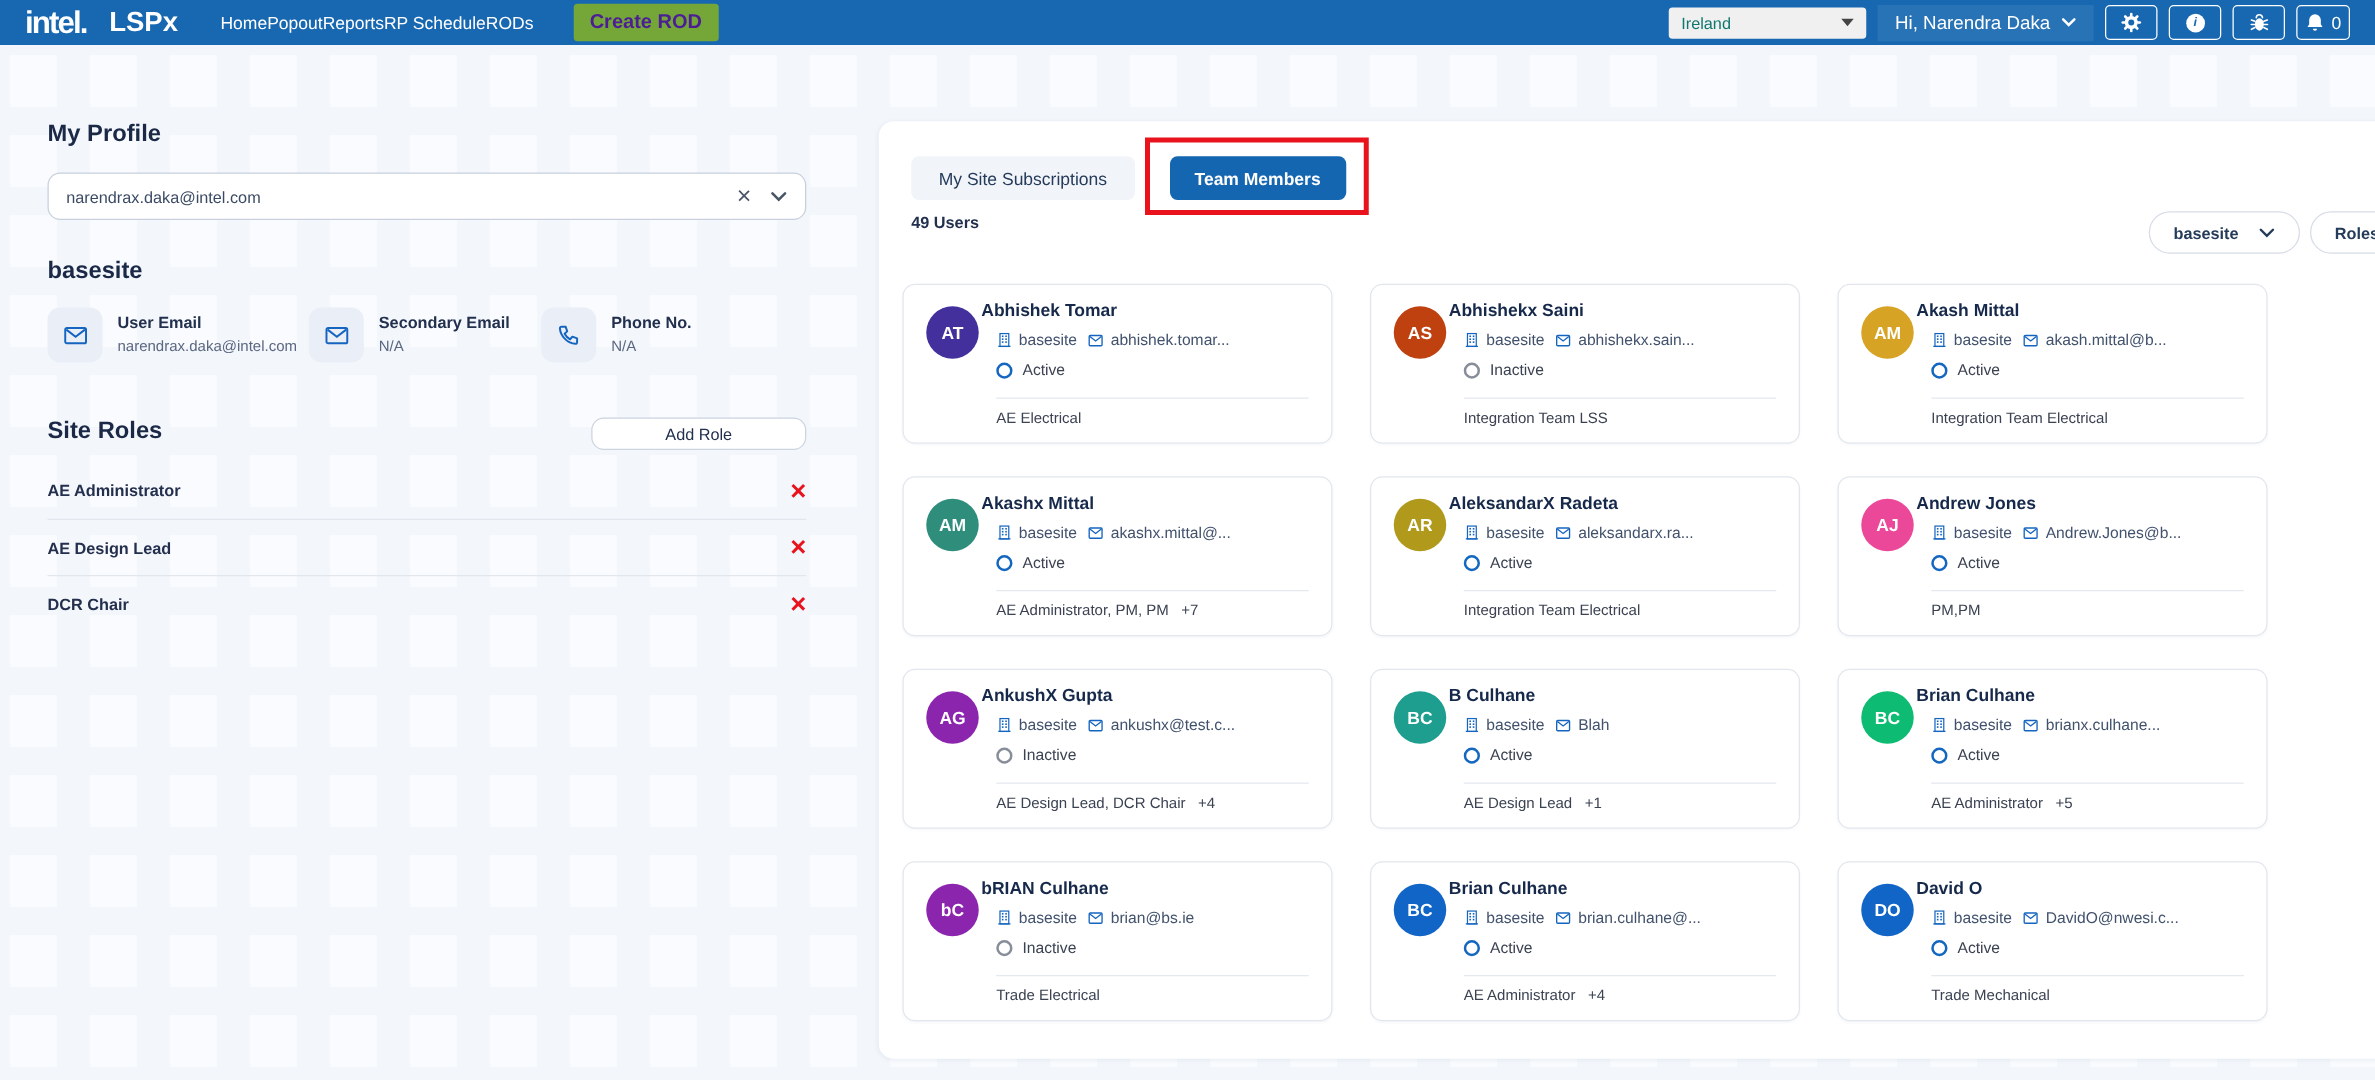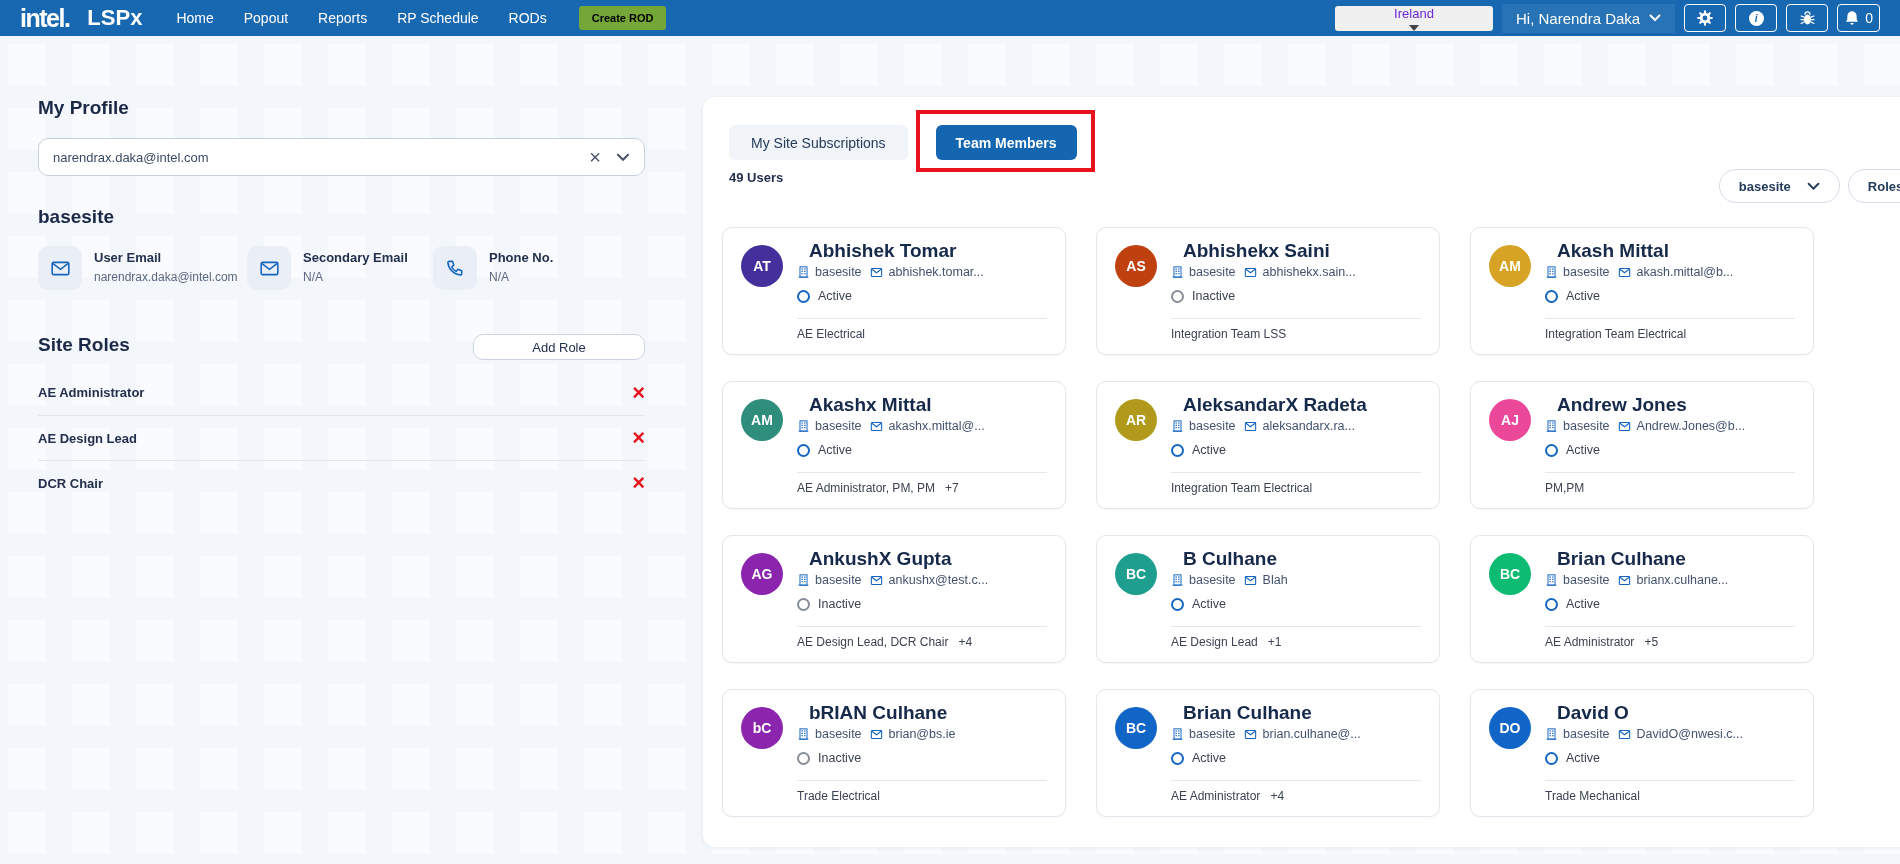--- a/index.html
+++ b/index.html
@@ -15,29 +15,29 @@
   }
 
   
   .nav {
     position:absolute; top:0; left:0; width:1900px; height:36px;
     background:#1868b1; display:flex; align-items:center; padding:0 20px;
     color:#fff;
   }
   .logo { font-size:25px; font-weight:700; letter-spacing:-1.5px; cursor:pointer; }
   .appname { font-size:22px; font-weight:700; margin-left:18px; cursor:pointer; }
-  .navlinks { display:flex; gap:30px; margin-left:34px; font-size:14px; }
+  .navlinks { display:flex; margin-left:34px; font-size:14px; }
   .navlinks a { color:#fff; text-decoration:none; cursor:pointer; }
-  .create-rod { margin-left:32px; background:#74a738; color:#000000; border:none;
-    font-weight:700; font-size:11px; padding:6px 13px; border-radius:3px; cursor:pointer;
+  .create-rod { margin-left:32px; background:#74a738; color:#4c1d95; border:none;
+    font-weight:700; font-size:16px; padding:6px 13px; border-radius:3px; cursor:pointer;
     font-family:inherit; }
   .nav-right { margin-left:auto; display:flex; align-items:center; gap:9px; }
   .region-select { width:158px; height:25px; background:#f0f0f0; border-radius:3px;
     display:flex; align-items:center; justify-content:space-between; padding:0 10px;
-    font-size:13px; color:#6d28d9; cursor:pointer;flex-direction:column; }
+    font-size:13px; color:#0f766e; cursor:pointer; }
   .region-caret { width:0; height:0; border-left:5px solid transparent;
     border-right:5px solid transparent; border-top:6px solid #444; }
   .greeting { display:flex; align-items:center; gap:9px; font-size:15px;
     padding:6px 14px; background:rgba(255,255,255,.07); cursor:pointer; white-space:nowrap; }
   .navbtn { min-width:42px; height:28px; border:1.5px solid #fff; border-radius:4px;
     display:flex; align-items:center; justify-content:center; gap:5px; cursor:pointer;
     padding:0 6px; }
   .info-circle { width:15px; height:15px; border-radius:50%; background:#fff;
     color:#1868b1; font-size:10px; font-weight:700; display:flex; align-items:center;
     justify-content:center; font-style:italic; }
@@ -88,21 +88,21 @@
     border-radius:17px; display:flex; align-items:center; gap:16px; font-size:13px;
     font-weight:700; color:#243b5a; cursor:pointer; font-family:inherit; }
   .grid { position:absolute; left:19px; top:130px; display:grid;
     grid-template-columns:repeat(3, 344px); column-gap:30px; row-gap:26px; }
   .card { width:344px; height:128px; background:#fff; border:1px solid #e2e7ee;
     border-radius:10px; position:relative; box-shadow:0 1px 2px rgba(20,40,80,.04);
     cursor:pointer; }
   .avatar { position:absolute; left:18px; top:17px; width:42px; height:42px;
     border-radius:50%; display:flex; align-items:center; justify-content:center;
     color:#fff; font-weight:700; font-size:14px; }
-  .mname { position:absolute; left:86px; top:12px; font-size:19px; font-weight:700;
+  .mname { position:absolute; left:62px; top:12px; font-size:14px; font-weight:700;
     color:#16294b;text-align:center; }
   .meta { position:absolute; left:74px; top:37px; display:flex; align-items:center;
     gap:5px; font-size:12.5px; color:#42526d; white-space:nowrap; }
   .meta .mail-t { margin-left:2px; }
   .status { position:absolute; left:74px; top:61px; display:flex; align-items:center;
     gap:8px; font-size:12.5px; color:#3b4252; }
   .ring { width:13px; height:13px; border-radius:50%; border:2px solid #1467c0; }
   .ring.inactive { border-color:#878d99; }
   .mdivider { position:absolute; left:74px; right:18px; top:90px; height:1px;
     background:#e4e8ef; }

